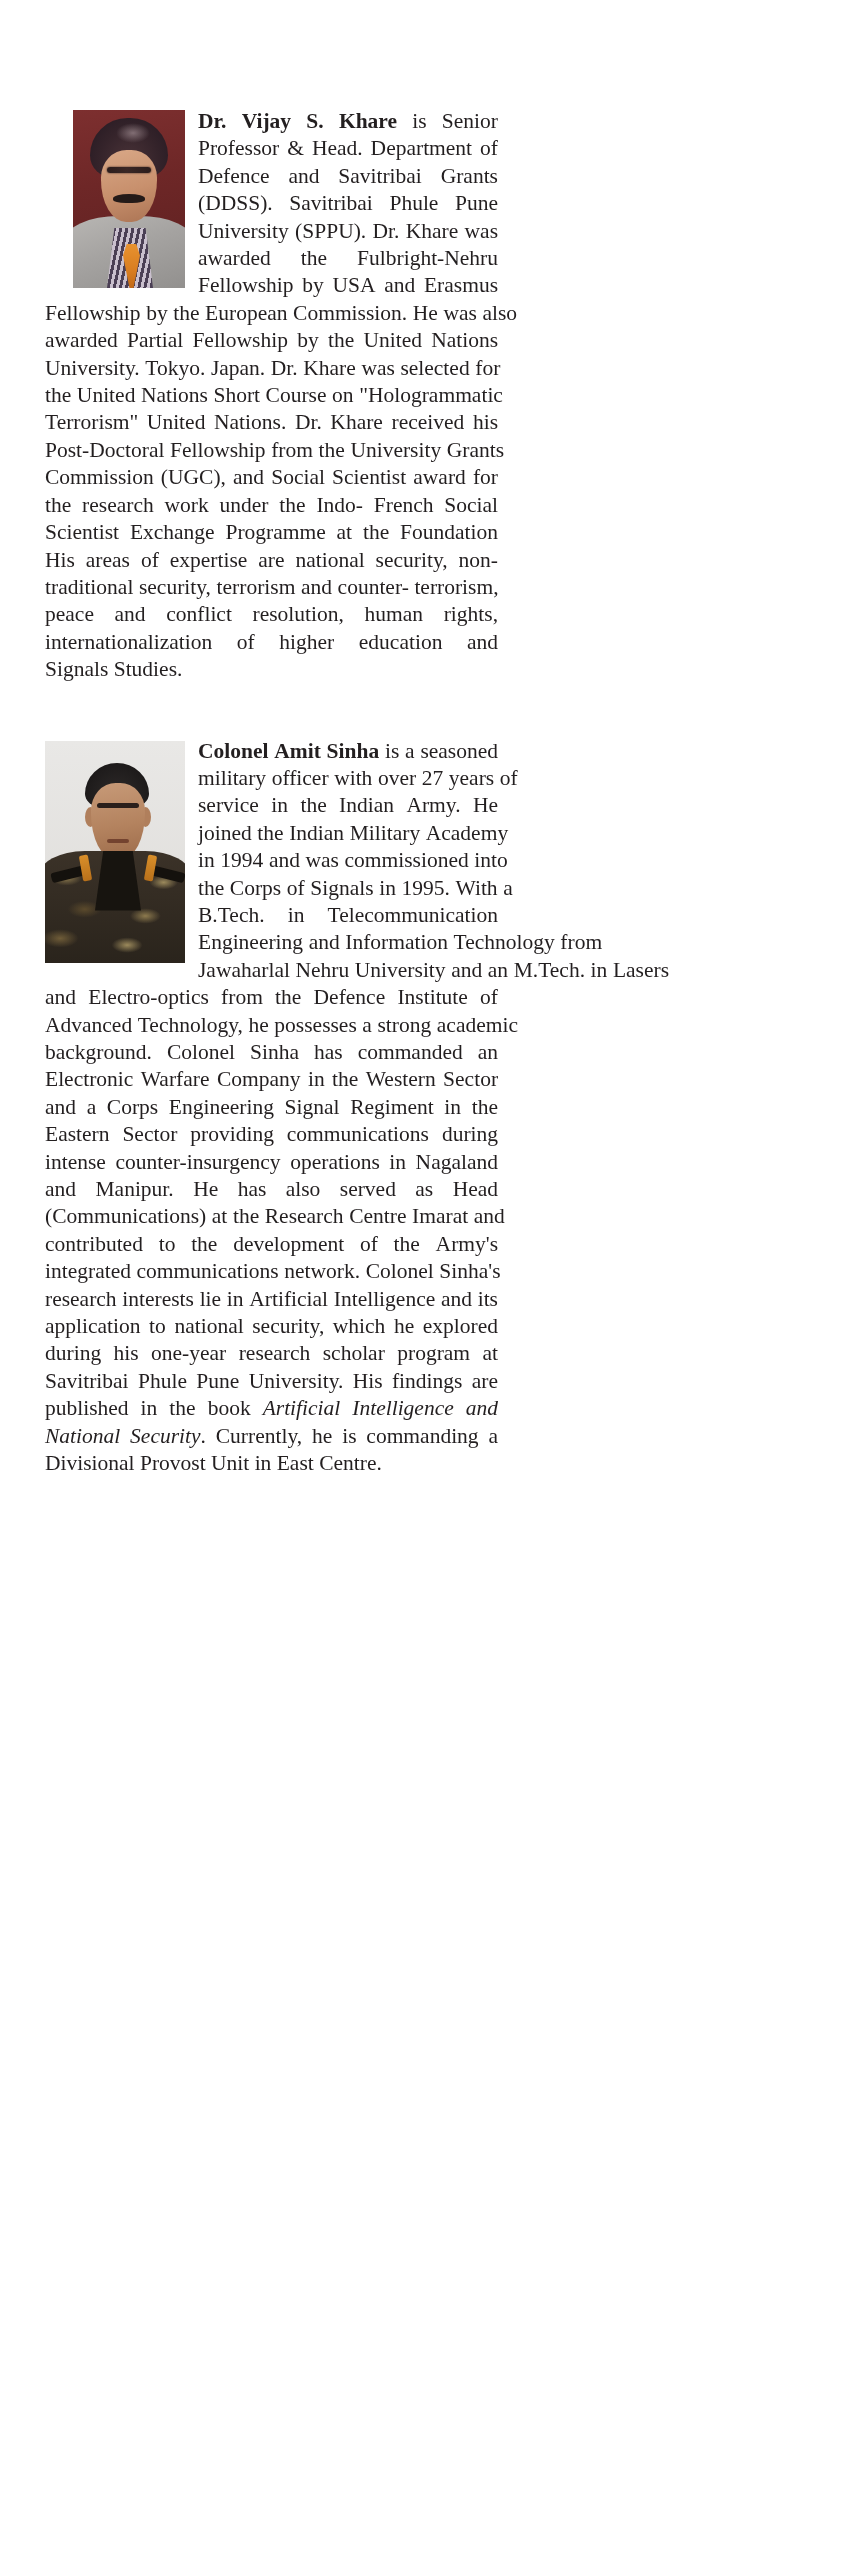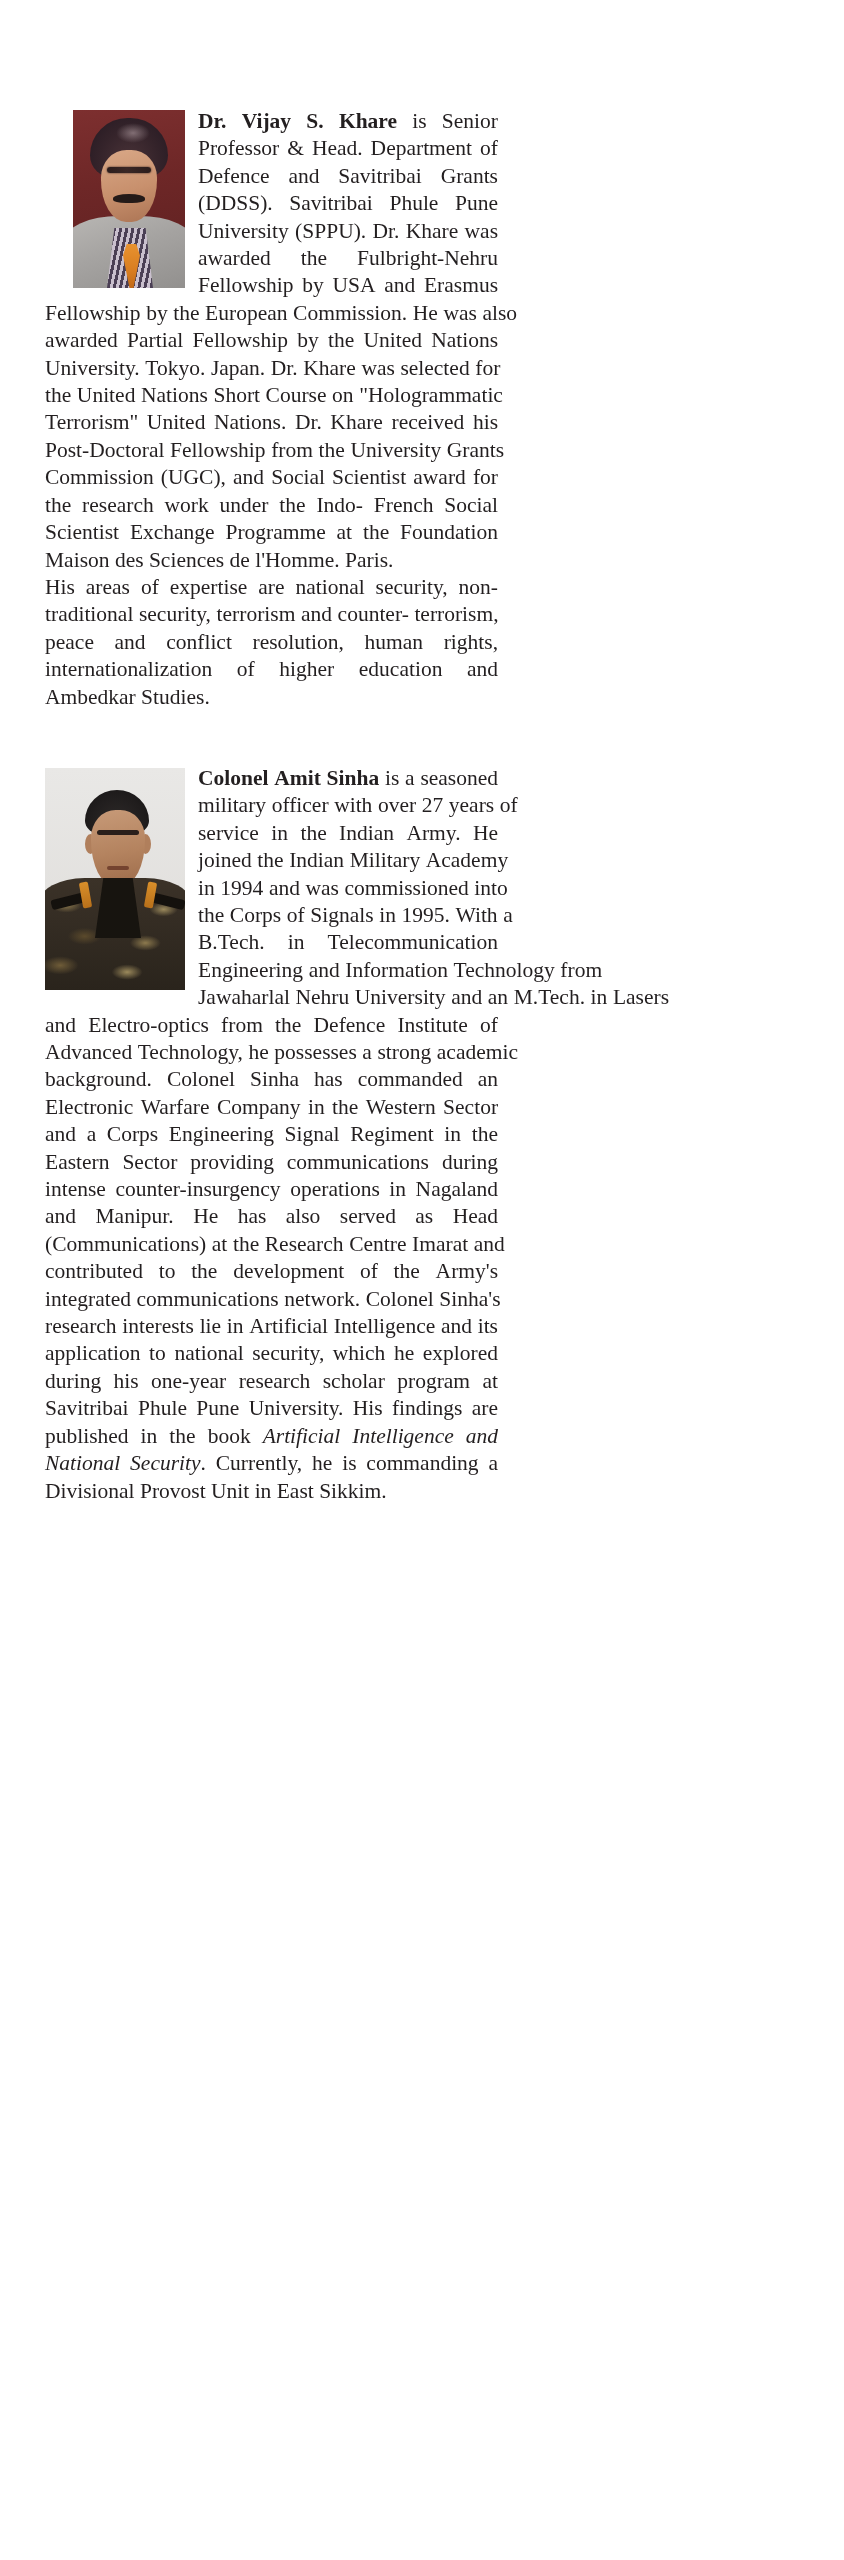--- a/index.html
+++ b/index.html
@@ -249,29 +249,28 @@
           <span class="line-just"><span style="flex: 0 0 auto;">Fellowship</span><span style="flex: 1 1 auto; min-width: 0.26em;"> </span><span style="flex: 0 0 auto;">by</span><span style="flex: 1 1 auto; min-width: 0.26em;"> </span><span style="flex: 0 0 auto;">USA</span><span style="flex: 1 1 auto; min-width: 0.26em;"> </span><span style="flex: 0 0 auto;">and</span><span style="flex: 1 1 auto; min-width: 0.26em;"> </span><span style="flex: 0 0 auto;">Erasmus</span></span>
           <span class="line-just"><span style="flex: 0 0 auto;">Fellowship</span><span style="flex: 1 1 auto; min-width: 0.26em;"> </span><span style="flex: 0 0 auto;">by</span><span style="flex: 1 1 auto; min-width: 0.26em;"> </span><span style="flex: 0 0 auto;">the</span><span style="flex: 1 1 auto; min-width: 0.26em;"> </span><span style="flex: 0 0 auto;">European</span><span style="flex: 1 1 auto; min-width: 0.26em;"> </span><span style="flex: 0 0 auto;">Commission.</span><span style="flex: 1 1 auto; min-width: 0.26em;"> </span><span style="flex: 0 0 auto;">He</span><span style="flex: 1 1 auto; min-width: 0.26em;"> </span><span style="flex: 0 0 auto;">was</span><span style="flex: 1 1 auto; min-width: 0.26em;"> </span><span style="flex: 0 0 auto;">also</span></span>
           <span class="line-just"><span style="flex: 0 0 auto;">awarded</span><span style="flex: 1 1 auto; min-width: 0.26em;"> </span><span style="flex: 0 0 auto;">Partial</span><span style="flex: 1 1 auto; min-width: 0.26em;"> </span><span style="flex: 0 0 auto;">Fellowship</span><span style="flex: 1 1 auto; min-width: 0.26em;"> </span><span style="flex: 0 0 auto;">by</span><span style="flex: 1 1 auto; min-width: 0.26em;"> </span><span style="flex: 0 0 auto;">the</span><span style="flex: 1 1 auto; min-width: 0.26em;"> </span><span style="flex: 0 0 auto;">United</span><span style="flex: 1 1 auto; min-width: 0.26em;"> </span><span style="flex: 0 0 auto;">Nations</span></span>
           <span class="line-just"><span style="flex: 0 0 auto;">University.</span><span style="flex: 1 1 auto; min-width: 0.26em;"> </span><span style="flex: 0 0 auto;">Tokyo.</span><span style="flex: 1 1 auto; min-width: 0.26em;"> </span><span style="flex: 0 0 auto;">Japan.</span><span style="flex: 1 1 auto; min-width: 0.26em;"> </span><span style="flex: 0 0 auto;">Dr.</span><span style="flex: 1 1 auto; min-width: 0.26em;"> </span><span style="flex: 0 0 auto;">Khare</span><span style="flex: 1 1 auto; min-width: 0.26em;"> </span><span style="flex: 0 0 auto;">was</span><span style="flex: 1 1 auto; min-width: 0.26em;"> </span><span style="flex: 0 0 auto;">selected</span><span style="flex: 1 1 auto; min-width: 0.26em;"> </span><span style="flex: 0 0 auto;">for</span></span>
           <span class="line-just"><span style="flex: 0 0 auto;">the</span><span style="flex: 1 1 auto; min-width: 0.26em;"> </span><span style="flex: 0 0 auto;">United</span><span style="flex: 1 1 auto; min-width: 0.26em;"> </span><span style="flex: 0 0 auto;">Nations</span><span style="flex: 1 1 auto; min-width: 0.26em;"> </span><span style="flex: 0 0 auto;">Short</span><span style="flex: 1 1 auto; min-width: 0.26em;"> </span><span style="flex: 0 0 auto;">Course</span><span style="flex: 1 1 auto; min-width: 0.26em;"> </span><span style="flex: 0 0 auto;">on</span><span style="flex: 1 1 auto; min-width: 0.26em;"> </span><span style="flex: 0 0 auto;">"Hologrammatic</span></span>
           <span class="line-just"><span style="flex: 0 0 auto;">Terrorism"</span><span style="flex: 1 1 auto; min-width: 0.26em;"> </span><span style="flex: 0 0 auto;">United</span><span style="flex: 1 1 auto; min-width: 0.26em;"> </span><span style="flex: 0 0 auto;">Nations.</span><span style="flex: 1 1 auto; min-width: 0.26em;"> </span><span style="flex: 0 0 auto;">Dr.</span><span style="flex: 1 1 auto; min-width: 0.26em;"> </span><span style="flex: 0 0 auto;">Khare</span><span style="flex: 1 1 auto; min-width: 0.26em;"> </span><span style="flex: 0 0 auto;">received</span><span style="flex: 1 1 auto; min-width: 0.26em;"> </span><span style="flex: 0 0 auto;">his</span></span>
           <span class="line-just"><span style="flex: 0 0 auto;">Post-Doctoral</span><span style="flex: 1 1 auto; min-width: 0.26em;"> </span><span style="flex: 0 0 auto;">Fellowship</span><span style="flex: 1 1 auto; min-width: 0.26em;"> </span><span style="flex: 0 0 auto;">from</span><span style="flex: 1 1 auto; min-width: 0.26em;"> </span><span style="flex: 0 0 auto;">the</span><span style="flex: 1 1 auto; min-width: 0.26em;"> </span><span style="flex: 0 0 auto;">University</span><span style="flex: 1 1 auto; min-width: 0.26em;"> </span><span style="flex: 0 0 auto;">Grants</span></span>
           <span class="line-just"><span style="flex: 0 0 auto;">Commission</span><span style="flex: 1 1 auto; min-width: 0.26em;"> </span><span style="flex: 0 0 auto;">(UGC),</span><span style="flex: 1 1 auto; min-width: 0.26em;"> </span><span style="flex: 0 0 auto;">and</span><span style="flex: 1 1 auto; min-width: 0.26em;"> </span><span style="flex: 0 0 auto;">Social</span><span style="flex: 1 1 auto; min-width: 0.26em;"> </span><span style="flex: 0 0 auto;">Scientist</span><span style="flex: 1 1 auto; min-width: 0.26em;"> </span><span style="flex: 0 0 auto;">award</span><span style="flex: 1 1 auto; min-width: 0.26em;"> </span><span style="flex: 0 0 auto;">for</span></span>
           <span class="line-just"><span style="flex: 0 0 auto;">the</span><span style="flex: 1 1 auto; min-width: 0.26em;"> </span><span style="flex: 0 0 auto;">research</span><span style="flex: 1 1 auto; min-width: 0.26em;"> </span><span style="flex: 0 0 auto;">work</span><span style="flex: 1 1 auto; min-width: 0.26em;"> </span><span style="flex: 0 0 auto;">under</span><span style="flex: 1 1 auto; min-width: 0.26em;"> </span><span style="flex: 0 0 auto;">the</span><span style="flex: 1 1 auto; min-width: 0.26em;"> </span><span style="flex: 0 0 auto;">Indo-</span><span style="flex: 1 1 auto; min-width: 0.26em;"> </span><span style="flex: 0 0 auto;">French</span><span style="flex: 1 1 auto; min-width: 0.26em;"> </span><span style="flex: 0 0 auto;">Social</span></span>
           <span class="line-just"><span style="flex: 0 0 auto;">Scientist</span><span style="flex: 1 1 auto; min-width: 0.26em;"> </span><span style="flex: 0 0 auto;">Exchange</span><span style="flex: 1 1 auto; min-width: 0.26em;"> </span><span style="flex: 0 0 auto;">Programme</span><span style="flex: 1 1 auto; min-width: 0.26em;"> </span><span style="flex: 0 0 auto;">at</span><span style="flex: 1 1 auto; min-width: 0.26em;"> </span><span style="flex: 0 0 auto;">the</span><span style="flex: 1 1 auto; min-width: 0.26em;"> </span><span style="flex: 0 0 auto;">Foundation</span></span>
-          <span class="line">Maison des Sciences de l'Homme. Paris.</span>
         </p>
 
         <p class="para">
           <span class="line-just"><span style="flex: 0 0 auto;">His</span><span style="flex: 1 1 auto; min-width: 0.26em;"> </span><span style="flex: 0 0 auto;">areas</span><span style="flex: 1 1 auto; min-width: 0.26em;"> </span><span style="flex: 0 0 auto;">of</span><span style="flex: 1 1 auto; min-width: 0.26em;"> </span><span style="flex: 0 0 auto;">expertise</span><span style="flex: 1 1 auto; min-width: 0.26em;"> </span><span style="flex: 0 0 auto;">are</span><span style="flex: 1 1 auto; min-width: 0.26em;"> </span><span style="flex: 0 0 auto;">national</span><span style="flex: 1 1 auto; min-width: 0.26em;"> </span><span style="flex: 0 0 auto;">security,</span><span style="flex: 1 1 auto; min-width: 0.26em;"> </span><span style="flex: 0 0 auto;">non-</span></span>
           <span class="line-just"><span style="flex: 0 0 auto;">traditional</span><span style="flex: 1 1 auto; min-width: 0.26em;"> </span><span style="flex: 0 0 auto;">security,</span><span style="flex: 1 1 auto; min-width: 0.26em;"> </span><span style="flex: 0 0 auto;">terrorism</span><span style="flex: 1 1 auto; min-width: 0.26em;"> </span><span style="flex: 0 0 auto;">and</span><span style="flex: 1 1 auto; min-width: 0.26em;"> </span><span style="flex: 0 0 auto;">counter-</span><span style="flex: 1 1 auto; min-width: 0.26em;"> </span><span style="flex: 0 0 auto;">terrorism,</span></span>
           <span class="line-just"><span style="flex: 0 0 auto;">peace</span><span style="flex: 1 1 auto; min-width: 0.26em;"> </span><span style="flex: 0 0 auto;">and</span><span style="flex: 1 1 auto; min-width: 0.26em;"> </span><span style="flex: 0 0 auto;">conflict</span><span style="flex: 1 1 auto; min-width: 0.26em;"> </span><span style="flex: 0 0 auto;">resolution,</span><span style="flex: 1 1 auto; min-width: 0.26em;"> </span><span style="flex: 0 0 auto;">human</span><span style="flex: 1 1 auto; min-width: 0.26em;"> </span><span style="flex: 0 0 auto;">rights,</span></span>
           <span class="line-just"><span style="flex: 0 0 auto;">internationalization</span><span style="flex: 1 1 auto; min-width: 0.26em;"> </span><span style="flex: 0 0 auto;">of</span><span style="flex: 1 1 auto; min-width: 0.26em;"> </span><span style="flex: 0 0 auto;">higher</span><span style="flex: 1 1 auto; min-width: 0.26em;"> </span><span style="flex: 0 0 auto;">education</span><span style="flex: 1 1 auto; min-width: 0.26em;"> </span><span style="flex: 0 0 auto;">and</span></span>
-          <span class="line">Ambedkar Studies.</span>
+          <span class="line">Signals Studies.</span>
         </p>
 
       </div>
       <div class="clearer"></div>
     </div>
 
     <div class="bio">
 
       <div class="portrait portrait-2">
         <div class="p2-hair"></div>
@@ -309,20 +308,20 @@
           <span class="line-just"><span style="flex: 0 0 auto;">and</span><span style="flex: 1 1 auto; min-width: 0.26em;"> </span><span style="flex: 0 0 auto;">Manipur.</span><span style="flex: 1 1 auto; min-width: 0.26em;"> </span><span style="flex: 0 0 auto;">He</span><span style="flex: 1 1 auto; min-width: 0.26em;"> </span><span style="flex: 0 0 auto;">has</span><span style="flex: 1 1 auto; min-width: 0.26em;"> </span><span style="flex: 0 0 auto;">also</span><span style="flex: 1 1 auto; min-width: 0.26em;"> </span><span style="flex: 0 0 auto;">served</span><span style="flex: 1 1 auto; min-width: 0.26em;"> </span><span style="flex: 0 0 auto;">as</span><span style="flex: 1 1 auto; min-width: 0.26em;"> </span><span style="flex: 0 0 auto;">Head</span></span>
           <span class="line-just"><span style="flex: 0 0 auto;">(Communications)</span><span style="flex: 1 1 auto; min-width: 0.26em;"> </span><span style="flex: 0 0 auto;">at</span><span style="flex: 1 1 auto; min-width: 0.26em;"> </span><span style="flex: 0 0 auto;">the</span><span style="flex: 1 1 auto; min-width: 0.26em;"> </span><span style="flex: 0 0 auto;">Research</span><span style="flex: 1 1 auto; min-width: 0.26em;"> </span><span style="flex: 0 0 auto;">Centre</span><span style="flex: 1 1 auto; min-width: 0.26em;"> </span><span style="flex: 0 0 auto;">Imarat</span><span style="flex: 1 1 auto; min-width: 0.26em;"> </span><span style="flex: 0 0 auto;">and</span></span>
           <span class="line-just"><span style="flex: 0 0 auto;">contributed</span><span style="flex: 1 1 auto; min-width: 0.26em;"> </span><span style="flex: 0 0 auto;">to</span><span style="flex: 1 1 auto; min-width: 0.26em;"> </span><span style="flex: 0 0 auto;">the</span><span style="flex: 1 1 auto; min-width: 0.26em;"> </span><span style="flex: 0 0 auto;">development</span><span style="flex: 1 1 auto; min-width: 0.26em;"> </span><span style="flex: 0 0 auto;">of</span><span style="flex: 1 1 auto; min-width: 0.26em;"> </span><span style="flex: 0 0 auto;">the</span><span style="flex: 1 1 auto; min-width: 0.26em;"> </span><span style="flex: 0 0 auto;">Army's</span></span>
           <span class="line-just"><span style="flex: 0 0 auto;">integrated</span><span style="flex: 1 1 auto; min-width: 0.26em;"> </span><span style="flex: 0 0 auto;">communications</span><span style="flex: 1 1 auto; min-width: 0.26em;"> </span><span style="flex: 0 0 auto;">network.</span><span style="flex: 1 1 auto; min-width: 0.26em;"> </span><span style="flex: 0 0 auto;">Colonel</span><span style="flex: 1 1 auto; min-width: 0.26em;"> </span><span style="flex: 0 0 auto;">Sinha's</span></span>
           <span class="line-just"><span style="flex: 0 0 auto;">research</span><span style="flex: 1 1 auto; min-width: 0.26em;"> </span><span style="flex: 0 0 auto;">interests</span><span style="flex: 1 1 auto; min-width: 0.26em;"> </span><span style="flex: 0 0 auto;">lie</span><span style="flex: 1 1 auto; min-width: 0.26em;"> </span><span style="flex: 0 0 auto;">in</span><span style="flex: 1 1 auto; min-width: 0.26em;"> </span><span style="flex: 0 0 auto;">Artificial</span><span style="flex: 1 1 auto; min-width: 0.26em;"> </span><span style="flex: 0 0 auto;">Intelligence</span><span style="flex: 1 1 auto; min-width: 0.26em;"> </span><span style="flex: 0 0 auto;">and</span><span style="flex: 1 1 auto; min-width: 0.26em;"> </span><span style="flex: 0 0 auto;">its</span></span>
           <span class="line-just"><span style="flex: 0 0 auto;">application</span><span style="flex: 1 1 auto; min-width: 0.26em;"> </span><span style="flex: 0 0 auto;">to</span><span style="flex: 1 1 auto; min-width: 0.26em;"> </span><span style="flex: 0 0 auto;">national</span><span style="flex: 1 1 auto; min-width: 0.26em;"> </span><span style="flex: 0 0 auto;">security,</span><span style="flex: 1 1 auto; min-width: 0.26em;"> </span><span style="flex: 0 0 auto;">which</span><span style="flex: 1 1 auto; min-width: 0.26em;"> </span><span style="flex: 0 0 auto;">he</span><span style="flex: 1 1 auto; min-width: 0.26em;"> </span><span style="flex: 0 0 auto;">explored</span></span>
           <span class="line-just"><span style="flex: 0 0 auto;">during</span><span style="flex: 1 1 auto; min-width: 0.26em;"> </span><span style="flex: 0 0 auto;">his</span><span style="flex: 1 1 auto; min-width: 0.26em;"> </span><span style="flex: 0 0 auto;">one-year</span><span style="flex: 1 1 auto; min-width: 0.26em;"> </span><span style="flex: 0 0 auto;">research</span><span style="flex: 1 1 auto; min-width: 0.26em;"> </span><span style="flex: 0 0 auto;">scholar</span><span style="flex: 1 1 auto; min-width: 0.26em;"> </span><span style="flex: 0 0 auto;">program</span><span style="flex: 1 1 auto; min-width: 0.26em;"> </span><span style="flex: 0 0 auto;">at</span></span>
           <span class="line-just"><span style="flex: 0 0 auto;">Savitribai</span><span style="flex: 1 1 auto; min-width: 0.26em;"> </span><span style="flex: 0 0 auto;">Phule</span><span style="flex: 1 1 auto; min-width: 0.26em;"> </span><span style="flex: 0 0 auto;">Pune</span><span style="flex: 1 1 auto; min-width: 0.26em;"> </span><span style="flex: 0 0 auto;">University.</span><span style="flex: 1 1 auto; min-width: 0.26em;"> </span><span style="flex: 0 0 auto;">His</span><span style="flex: 1 1 auto; min-width: 0.26em;"> </span><span style="flex: 0 0 auto;">findings</span><span style="flex: 1 1 auto; min-width: 0.26em;"> </span><span style="flex: 0 0 auto;">are</span></span>
           <span class="line-just"><span style="flex: 0 0 auto;">published</span><span style="flex: 1 1 auto; min-width: 0.26em;"> </span><span style="flex: 0 0 auto;">in</span><span style="flex: 1 1 auto; min-width: 0.26em;"> </span><span style="flex: 0 0 auto;">the</span><span style="flex: 1 1 auto; min-width: 0.26em;"> </span><span style="flex: 0 0 auto;">book</span><span style="flex: 1 1 auto; min-width: 0.26em;"> </span><span class="book-title" style="flex: 0 0 auto;">Artificial</span><span style="flex: 1 1 auto; min-width: 0.26em;"> </span><span class="book-title" style="flex: 0 0 auto;">Intelligence</span><span style="flex: 1 1 auto; min-width: 0.26em;"> </span><span class="book-title" style="flex: 0 0 auto;">and</span></span>
           <span class="line-just"><span class="book-title" style="flex: 0 0 auto;">National</span><span style="flex: 1 1 auto; min-width: 0.26em;"> </span><span class="book-title" style="flex: 0 0 auto;">Security</span><span style="flex: 0 0 auto;">.</span><span style="flex: 1 1 auto; min-width: 0.26em;"> </span><span style="flex: 0 0 auto;">Currently,</span><span style="flex: 1 1 auto; min-width: 0.26em;"> </span><span style="flex: 0 0 auto;">he</span><span style="flex: 1 1 auto; min-width: 0.26em;"> </span><span style="flex: 0 0 auto;">is</span><span style="flex: 1 1 auto; min-width: 0.26em;"> </span><span style="flex: 0 0 auto;">commanding</span><span style="flex: 1 1 auto; min-width: 0.26em;"> </span><span style="flex: 0 0 auto;">a</span></span>
-          <span class="line">Divisional Provost Unit in East Sikkim.</span>
+          <span class="line">Divisional Provost Unit in East Centre.</span>
         </p>
       </div>
       <div class="clearer"></div>
     </div>
 
   </div>
 </div>
 
 </body></html>

